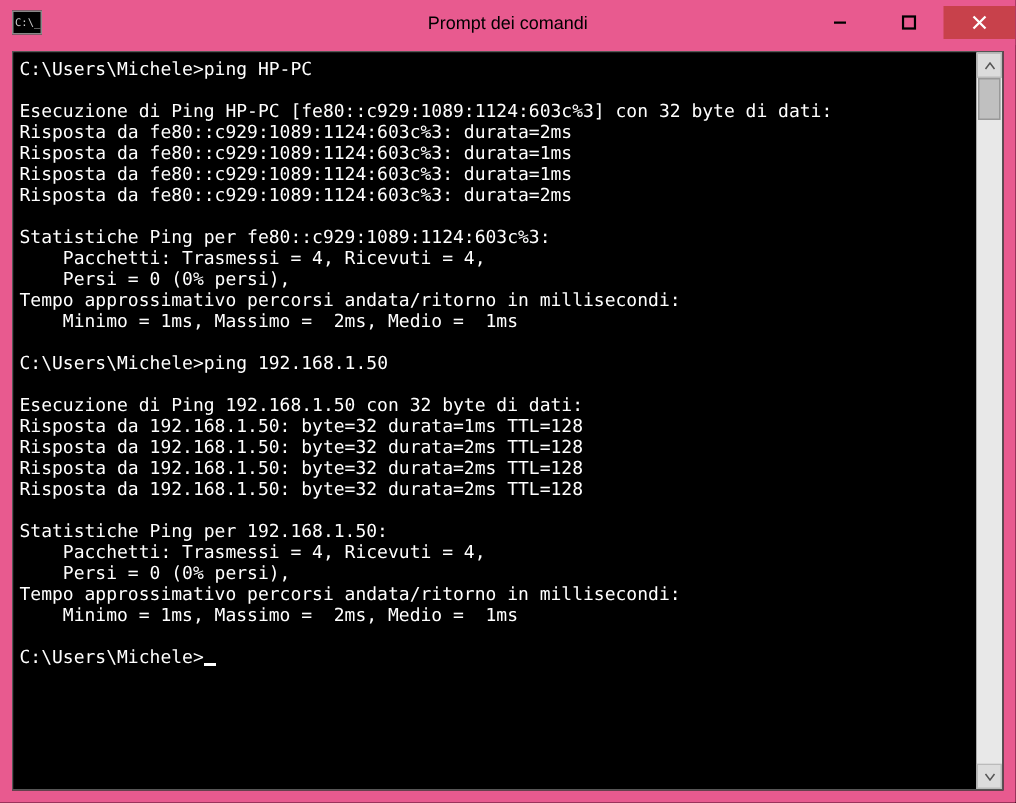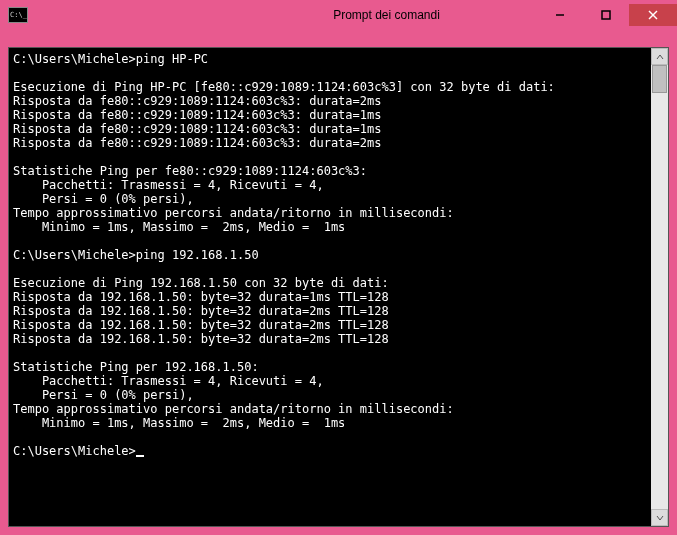--- a/index.html
+++ b/index.html
@@ -41,21 +41,20 @@
       font-size: 7px;
       font-family: monospace;
       padding-left: 1px;
     }
     .title {
       position: absolute;
       left: 50%;
       transform: translateX(-50%);
       color: #000;
       font-size: 12px;
-      margin-left: 48px;
     }
     .win-controls {
       margin-left: auto;
       display: flex;
       height: 22px;
     }
     .win-btn {
       width: 46px;
       height: 22px;
       display: flex;
@@ -64,21 +63,21 @@
       color: #000;
       font-size: 12px;
     }
     .win-btn.close {
       background: #c8414b;
       color: #fff;
       width: 48px;
     }
     .content-wrap {
       flex: 1;
-      margin: 17px 8px 8px 8px;
+      margin: 4px 8px 8px 8px;
       display: flex;
       background: #000;
       border: 1px solid #555;
     }
     .terminal {
       flex: 1;
       background: #000;
       color: #fff;
       font-family: "Lucida Console", "Consolas", monospace;
       font-size: 12px;

